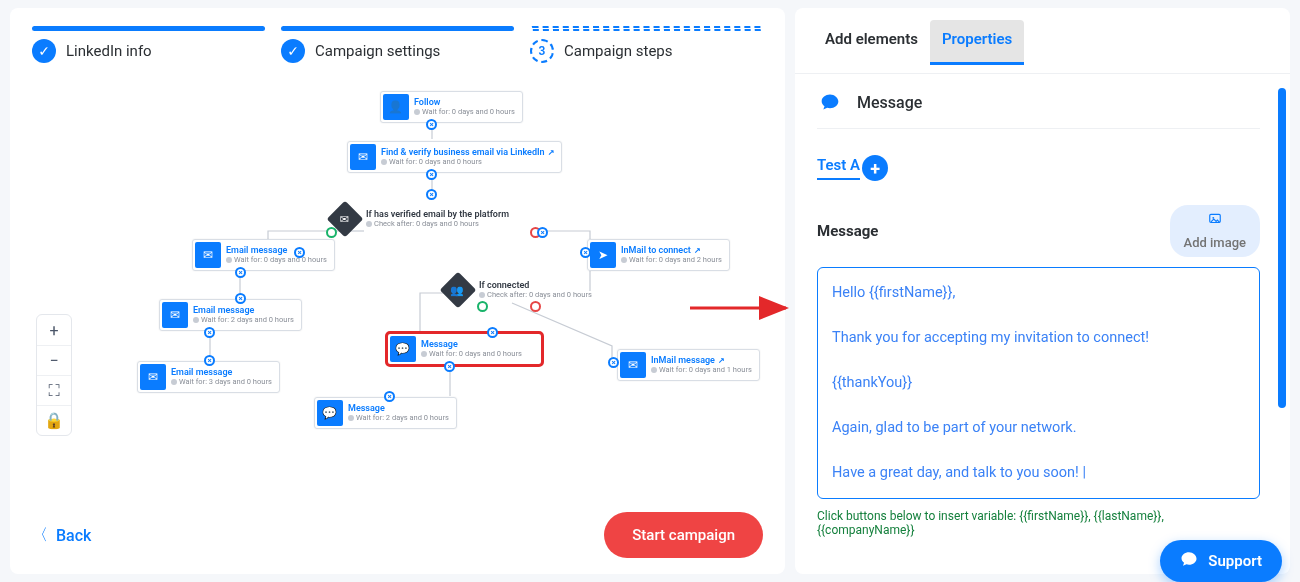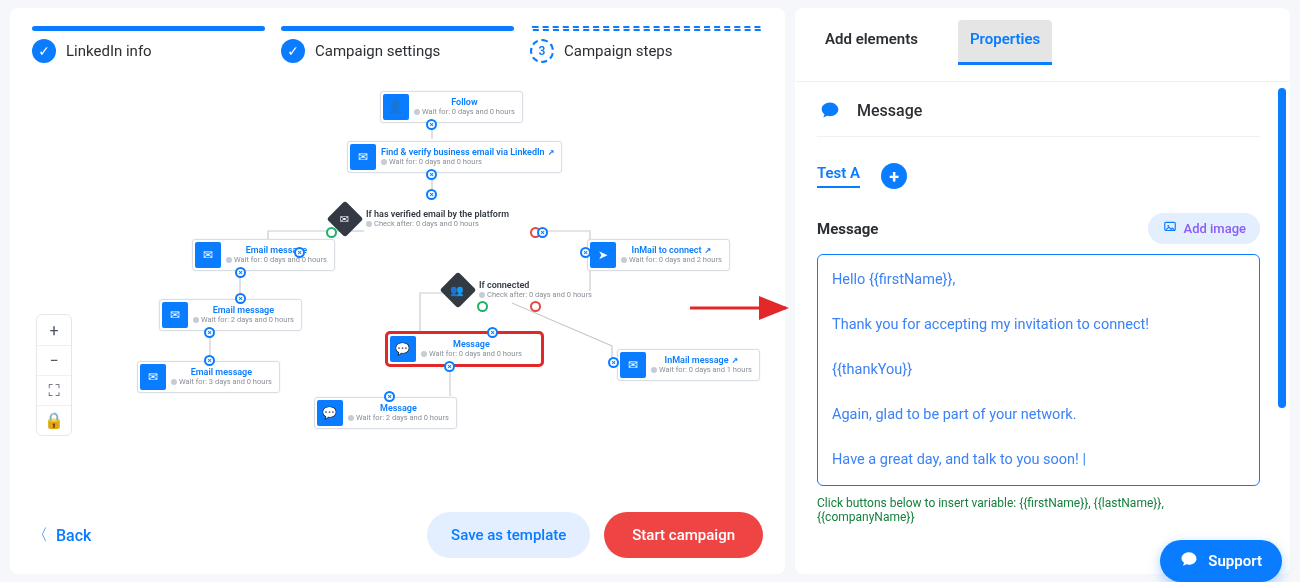--- a/index.html
+++ b/index.html
@@ -26,21 +26,21 @@
 
   .footer { display: flex; align-items: center; gap: 14px; padding-top: 6px; }
   .back { display: flex; align-items: center; gap: 8px; color: #0a7cff; font-size: 16px; font-weight: 500; cursor: pointer; }
   .footer .spacer { flex: 1; }
   .btn-ghost { background: #e3eefe; color: #0a7cff; border: none; padding: 14px 24px; border-radius: 28px; font-size: 15px; font-weight: 500; cursor: pointer; }
   .btn-primary { background: #ef4444; color: #fff; border: none; padding: 14px 28px; border-radius: 28px; font-size: 15px; font-weight: 500; cursor: pointer; }
 
   
   .node { position: absolute; display: flex; align-items: center; background: #fff; border: 1px solid #d9dee5; border-radius: 3px; box-shadow: 0 0 0 1px rgba(0,0,0,0.02); }
   .node .ico { width: 26px; height: 26px; background: #0a7cff; border-radius: 2px; display: flex; align-items: center; justify-content: center; color: #fff; font-size: 12px; margin: 2px; }
-  .node .txt { padding: 3px 7px 3px 3px; text-align: center; }
+  .node .txt { padding: 3px 7px 3px 3px; }
   .node .ttl { font-size: 9px; color: #0a7cff; font-weight: 600; line-height: 1.1; }
   .node .sub { font-size: 7.5px; color: #8a8f98; line-height: 1.1; display:flex; align-items:center; gap:2px;}
   .node .sub::before { content:""; width:6px; height:6px; border-radius:50%; background:#c7ccd4; display:inline-block;}
   .node.selected { outline: 3px solid #e3282a; outline-offset: -1px; }
 
   .diamond { position: absolute; display:flex; align-items:center; }
   .diamond .sq { width: 26px; height: 26px; background:#333a44; transform: rotate(45deg); border-radius: 3px; display:flex; align-items:center; justify-content:center; margin-right:8px;}
   .diamond .sq span { transform: rotate(-45deg); color:#fff; font-size:11px;}
   .diamond .dt { font-size:9px; }
   .diamond .dttl { color:#333a44; font-weight:600; line-height:1.1;}
@@ -53,34 +53,34 @@
 
   
   .edges { position:absolute; inset:0; pointer-events:none; }
   .edges line, .edges path { stroke:#c7ccd4; stroke-width:1.2; fill:none; }
 
   
   .redarrow { position:absolute; pointer-events:none; }
 
   
   .panel { width: 495px; background:#fff; border-radius:8px; display:flex; flex-direction:column; padding: 0; position:relative; }
-  .tabs { display:flex; border-bottom:1px solid #eef0f3; padding: 12px 18px 16px; gap: 28px; }
+  .tabs { display:flex; border-bottom:1px solid #eef0f3; padding: 12px 18px 8px; }
   .tab { padding: 10px 12px 14px; font-size:15px; color:#2b2f33; cursor:pointer; font-weight:600;}
   .tab.active { color:#0a7cff; background:#e5e5e5; border-bottom:3px solid #0a7cff; border-radius:4px 4px 0 0;}
   .pbody { padding: 18px 30px 8px 22px; overflow:auto; position:relative; flex:1;}
   .scrollbar { position:absolute; right:4px; top:80px; width:8px; height:320px; background:#0a7cff; border-radius:5px;}
   .ptype { display:flex; align-items:center; gap:14px; padding-bottom:16px; border-bottom:1px solid #eef0f3; margin-bottom:26px;}
   .ptype .ic { width:26px; height:20px; display:flex; align-items:center; justify-content:center; color:#0a7cff;}
   .ptype .tt { font-size:16px; color:#2b2f33; font-weight:500;}
-  .abrow { display:flex; align-items:center; gap:21px; margin-bottom:24px;}
+  .abrow { display:flex; align-items:center; gap:2px; margin-bottom:24px;}
   .abtab { color:#0a7cff; font-weight:600; font-size:15px; border-bottom:2px solid #0a7cff; padding-bottom:4px; cursor:pointer;}
   .addv { width:26px; height:26px; border-radius:50%; background:#0a7cff; color:#fff; display:flex; align-items:center; justify-content:center; font-size:18px; cursor:pointer; font-weight:700;}
   .hdrrow { display:flex; align-items:center; justify-content:space-between; margin-bottom:10px;}
   .hdrrow .l { font-weight:700; font-size:15px; color:#2b2f33;}
-  .addimg { background:#e3eefe; color:#8b5cf6; border:none; border-radius:18px; padding:7px 14px; font-size:13px; font-weight:500; display:flex; align-items:center; gap:6px; cursor:pointer;}
+  .addimg { background:#e3eefe; color:#737373; border:none; border-radius:18px; padding:7px 14px; font-size:13px; font-weight:500; display:flex; align-items:center; gap:6px; cursor:pointer;flex-direction:column;}
   .msgbox { border:1.5px solid #0a7cff; border-radius:6px; padding:14px 14px; min-height:210px; font-size:14.5px; color:#3b82f6; line-height:1.55; white-space:pre-wrap; }
   .hint { font-size:12px; color:#15803d; margin-top:10px;}
 
   .support { position:absolute; right:18px; bottom:0; background:#0a7cff; color:#fff; border-radius:22px; padding:10px 20px; display:flex; align-items:center; gap:10px; font-size:15px; font-weight:600; cursor:pointer; box-shadow:0 4px 12px rgba(10,124,255,.35);}
   .ext { font-size:8px; margin-left:3px;}
 </style>
 </head>
 <body>
 
 <div class="page">
@@ -245,21 +245,20 @@
         <div class="zbtn">🔒</div>
       </div>
     </div>
 
     <div class="footer">
       <div class="back">
         <span>〈</span>
         <span>Back</span>
       </div>
       <div class="spacer"></div>
-      <button class="btn-ghost">Save as template</button>
       <button class="btn-primary">Start campaign</button>
     </div>
   </div>
 
   <svg class="redarrow" style="left:690px; top:296px;" width="110" height="24">
     <defs>
         <marker id="ah" markerWidth="10" markerHeight="8" refX="9" refY="4" orient="auto">
           <path d="M0,0 L10,4 L0,8 Z" fill="#e3282a"></path>
         </marker>
       </defs>

